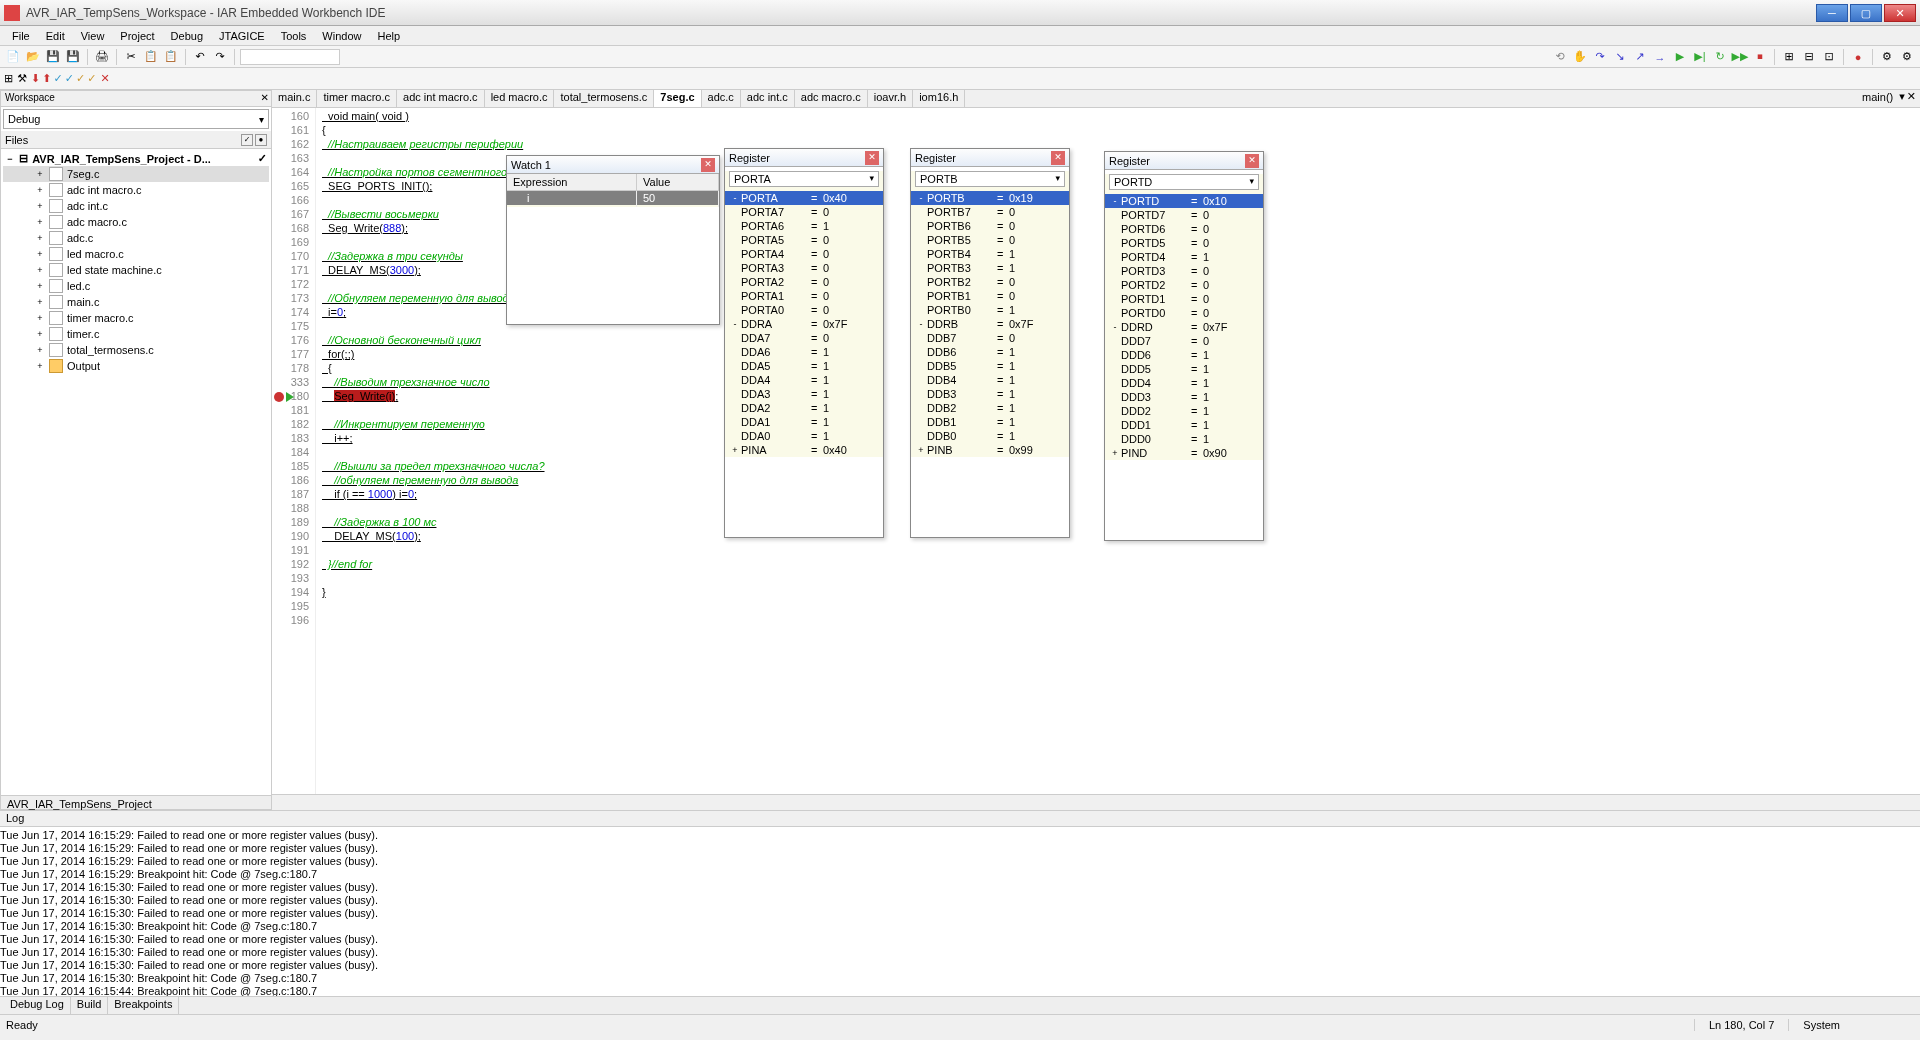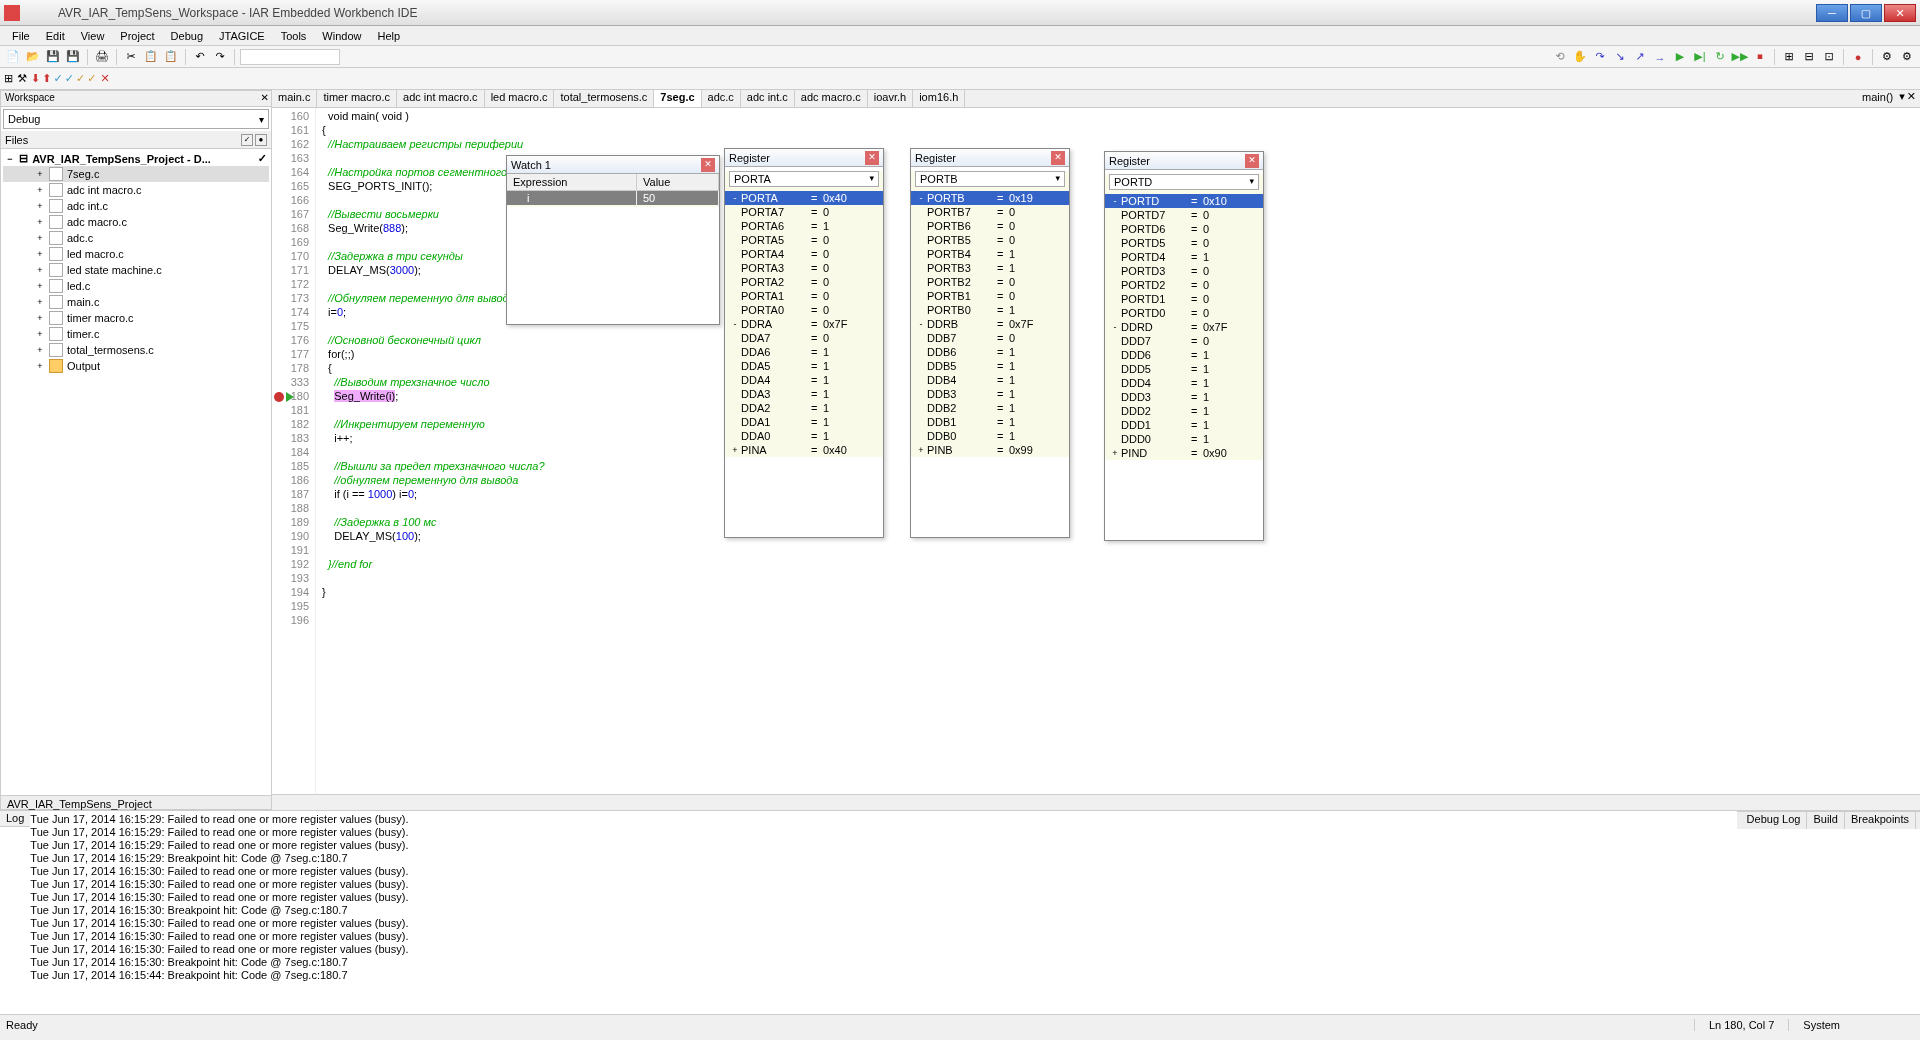--- a/index.html
+++ b/index.html
@@ -1,19 +1,19 @@
 <!DOCTYPE html>
 <html><head>
 <meta charset="utf-8">
 <style>
 * { box-sizing: border-box; margin: 0; padding: 0; font-family: Tahoma, sans-serif; font-size: 11px; }
 body { background: #f0f0f0; overflow: hidden; width: 1920px; height: 1040px; position: relative; }
 .titlebar { height: 26px; background: linear-gradient(#f8f8f8, #e0e0e0); display: flex; align-items: center; padding: 0 4px; border-bottom: 1px solid #aaa; }
 .titlebar .app-icon { width: 16px; height: 16px; background: #d44; margin-right: 6px; }
-.titlebar .title { flex: 1; color: #444; font-size: 12px; margin-left: 32px; }
+.titlebar .title { flex: 1; color: #444; font-size: 12px; }
 .titlebar .winbtn { width: 32px; height: 18px; margin-left: 2px; text-align: center; line-height: 16px; }
 .titlebar .winbtn.min { background: linear-gradient(#6ba3e8,#3b73c8); border:1px solid #2a5aa8; color:#fff; }
 .titlebar .winbtn.max { background: linear-gradient(#6ba3e8,#3b73c8); border:1px solid #2a5aa8; color:#fff; }
 .titlebar .winbtn.close { background: linear-gradient(#e88,#c33); border:1px solid #a22; color:#fff; }
 .menubar { height: 20px; background: #f0f0f0; display: flex; align-items: center; padding: 0 4px; border-bottom: 1px solid #ccc; }
 .menubar span { padding: 2px 8px; cursor: default; }
 .toolbar { height: 22px; background: #f5f5f5; border-bottom: 1px solid #ccc; display: flex; align-items: center; padding: 0 4px; gap: 2px; }
 .toolbar .tbtn { width: 18px; height: 18px; display: inline-flex; align-items: center; justify-content: center; cursor: default; }
 .toolbar .sep { width: 1px; height: 16px; background: #ccc; margin: 0 3px; }
 .toolbar2 { height: 22px; background: #f5f5f5; border-bottom: 1px solid #ccc; display: flex; align-items: center; padding: 0 4px; gap: 2px; }
@@ -41,45 +41,45 @@
 .editor-tab { padding: 1px 6px; border-right: 1px solid #ccc; font-size: 11px; cursor: default; }
 .editor-tab.active { background: #fff; font-weight: bold; }
 .editor-context { position:absolute; right:4px; top:0; font-size:11px; display:flex; gap:2px; align-items:center;}
 .editor-context .fo { display:inline-block; padding:0 4px;}
 .code-view { flex: 1; display: flex; overflow: hidden; font-family: 'Courier New', monospace; font-size: 12px; background:#fff; position:relative;}
 .gutter { width: 44px; background: #fff; border-right: 1px solid #eee; padding-top: 2px; color:#888; }
 .gutter div { height: 14px; text-align: right; padding-right: 6px; font-size:11px; position:relative;}
 .bp-mark { position:absolute; left:2px; top:2px; width:10px; height:10px; border-radius:50%; background:#c33;}
 .bp-arrow { position:absolute; left:2px; top:2px; width:0; height:0; border-left:8px solid #3a3; border-top:5px solid transparent; border-bottom:5px solid transparent;}
 .code { padding: 2px 0 0 6px; }
-.code div { height: 14px; white-space: pre; }
+.code div { height: 14px; white-space: pre; text-decoration: underline; }
 .num { color: #00d; }
 .comment { color: #0a0; font-style: italic; }
-.hl-exec { background: #f0abfc; color: #000; }
+.hl-exec { background: #b91c1c; color: #000; }
 .scroll-h { height:16px; border-top:1px solid #ccc; background:#f0f0f0;}
 .float-win { position: absolute; background: #fff; border: 1px solid #888; box-shadow: 2px 2px 4px rgba(0,0,0,0.2); }
 .float-title { height: 18px; background: linear-gradient(#fdfdfd,#e4ecf7); border-bottom: 1px solid #aaa; padding: 1px 4px; display: flex; align-items: center; }
 .float-title .ftxt { flex:1; }
 .float-close { width:14px; height:14px; background:#d66; color:#fff; text-align:center; line-height:12px; font-size:9px; margin-left:2px;}
 .watch-body { background:#fafae8; }
 .watch-head { display:flex; background:#f0f0f0; border-bottom:1px solid #ccc;}
 .watch-head div { padding:2px 6px; border-right:1px solid #ccc;}
 .watch-row { display:flex; }
 .watch-row div { padding:1px 6px; border-right:1px solid #eee;}
 .watch-row.sel div:first-child { background:#808080; color:#fff;}
 .reg-body { background:#fafae8; font-family:'Courier New',monospace; font-size:11px; }
 .reg-combo { margin:4px; border:1px solid #aaa; padding:1px 4px; display:flex; background:#fff;}
 .reg-combo::after { content:"▾"; margin-left:auto; font-size:9px;}
 .reg-row { display:flex; padding:0 4px; height:14px; align-items:center;}
 .reg-row.sel { background:#3464c8; color:#fff;}
 .reg-row .exp { width:12px; text-align:center; font-size:9px;}
 .reg-row .rname { width:70px; }
 .reg-row .req { width:12px;}
 .reg-row .rval { }
-.log-panel { height: 204px; background: #fff; border-top: 1px solid #ccc; display:flex; flex-direction:row;}
+.log-panel { height: 204px; background: #fff; border-top: 1px solid #ccc; display:flex; flex-direction:column;}
 .log-title { height:16px; padding:1px 6px; background:#f0f0f0; border-bottom:1px solid #ccc; font-size:11px;}
 .log-body { flex:1; overflow:auto; padding:2px 0;}
 .log-body div { padding:0; font-size:11px; line-height:13px;}
 .log-tabs { height:18px; background:#eee; border-top:1px solid #ccc; display:flex; padding:0 4px; font-size:11px;}
 .log-tabs span { padding:1px 6px; border-right:1px solid #ccc;}
 .statusbar { height:20px; background:#f0f0f0; border-top:1px solid #ccc; display:flex; align-items:center; padding:8px 6px; font-size:11px;}
 .statusbar .sfill { flex:1;}
 .statusbar .scell { padding:0 14px; border-left:1px solid #ccc;}
 </style>
 </head>

